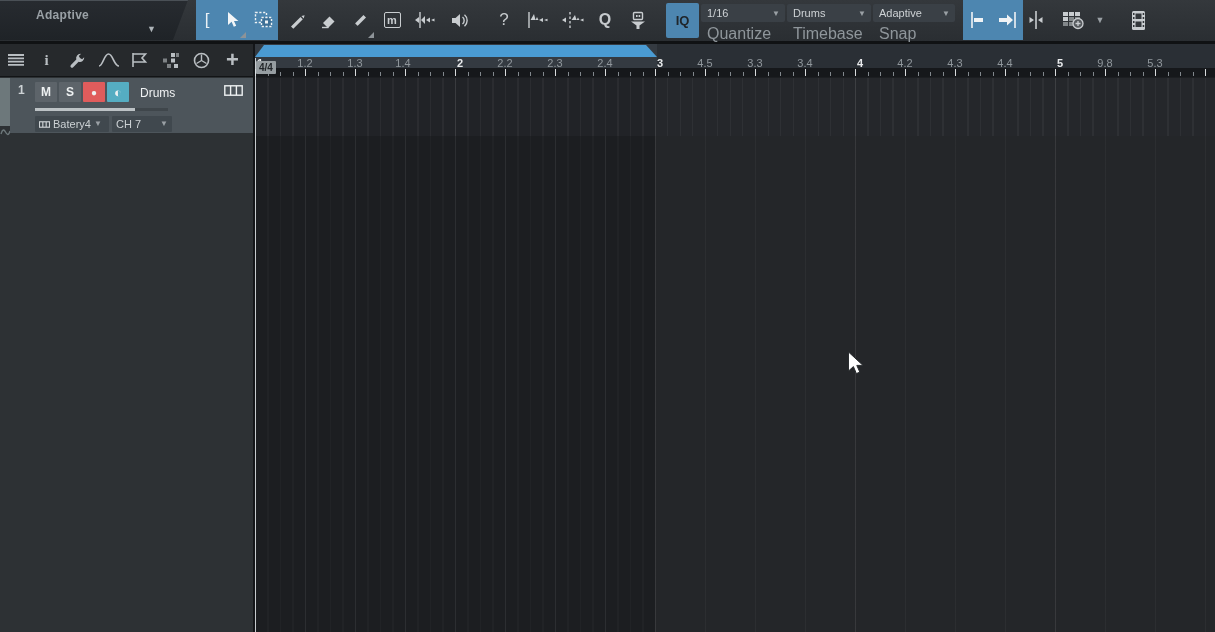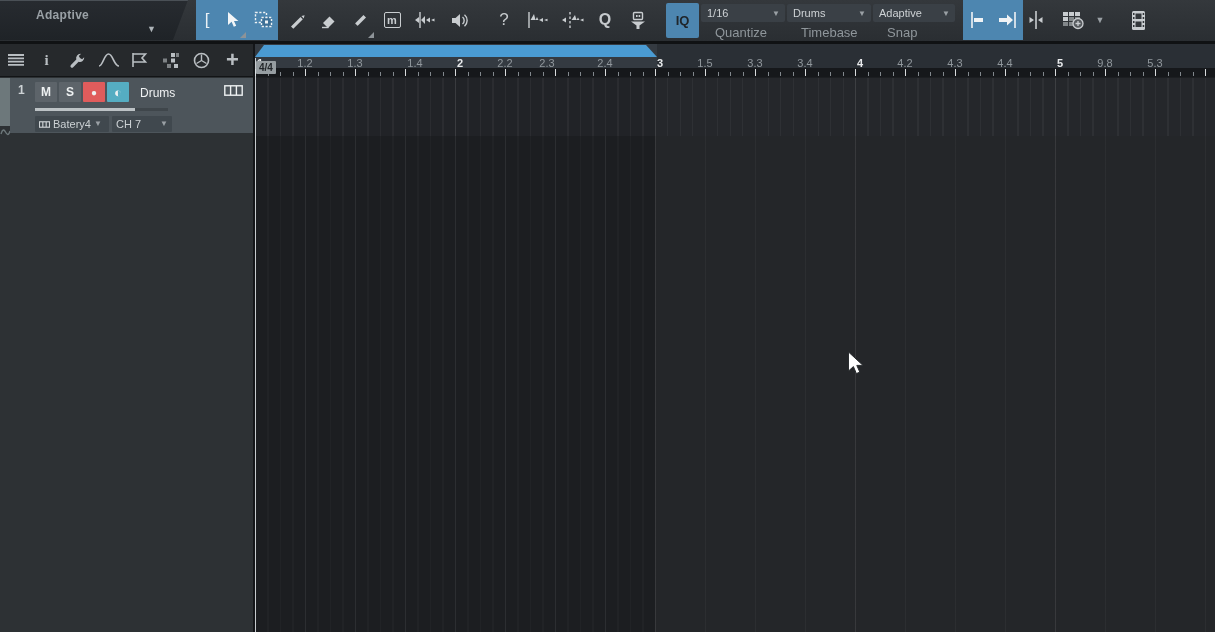--- a/index.html
+++ b/index.html
@@ -19,21 +19,21 @@
   .tb-group { position:absolute; top:0; height:40px; display:flex; align-items:center; }
   .tb-btn { height:40px; display:flex; align-items:center; justify-content:center; color:#c6cacd; }
   .glyph { font-size:15px; color:#c6cacd; }
   .iq-btn { position:absolute; left:666px; top:3px; width:33px; height:35px; background:#4d86b0;
             border-radius:2px; color:#20262b; font-weight:bold; font-size:13px;
             display:flex; align-items:center; justify-content:center; }
   .dd { position:absolute; top:4px; width:84px; height:36px; }
   .dd .val { position:absolute; left:0; top:0; right:0; height:18px; background:#3a4046;
              border-radius:2px; color:#ced2d5; font-size:11px; line-height:18px; padding-left:6px; }
   .dd .val .caret { position:absolute; right:5px; top:1px; font-size:8px; color:#9aa0a5; }
-  .dd .sub { position:absolute; left:14px; top:21px; font-size:13px; color:#8f969b; }
+  .dd .sub { position:absolute; left:6px; top:21px; font-size:16px; color:#8f969b; }
   .blue-pair { position:absolute; left:963px; top:0; width:60px; height:40px; background:#4d86b0;
                display:flex; align-items:center; justify-content:space-around; }
   .corner-caret { position:absolute; right:2px; bottom:2px; width:0; height:0;
                   border-left:6px solid transparent; border-bottom:6px solid #8d9398; }
 
   
   .row2-left { position:absolute; left:0; top:44px; width:255px; height:33px; background:#26292c;
                display:flex; align-items:center; border-bottom:1px solid #121416; }
   .r2-icon { width:31px; height:28px; display:flex; align-items:center; justify-content:center; color:#b9bec2; }
   .ruler { position:absolute; left:255px; top:44px; width:960px; height:33px; background:#2a2f35; overflow:hidden; }
@@ -327,27 +327,27 @@
     </div>
   </div>
 
   <div class="ruler">
     <div class="ruler-loopzone"></div>
     <div class="loop-bar"></div>
     <div id="ruler-labels">
         <span class="ruler-label major" style="left: 2px;">1</span>
         <span class="ruler-label" style="left: 50px;">1.2</span>
         <span class="ruler-label" style="left: 100px;">1.3</span>
-        <span class="ruler-label" style="left: 160px;">1.4</span>
+        <span class="ruler-label" style="left: 148px;">1.4</span>
         <span class="ruler-label major" style="left: 202px;">2</span>
         <span class="ruler-label" style="left: 250px;">2.2</span>
-        <span class="ruler-label" style="left: 292px;">2.3</span>
+        <span class="ruler-label" style="left: 300px;">2.3</span>
         <span class="ruler-label" style="left: 350px;">2.4</span>
         <span class="ruler-label major" style="left: 402px;">3</span>
-        <span class="ruler-label" style="left: 450px;">1.5</span>
+        <span class="ruler-label" style="left: 450px;">4.5</span>
         <span class="ruler-label" style="left: 500px;">3.3</span>
         <span class="ruler-label" style="left: 550px; text-decoration: underline;">3.4</span>
         <span class="ruler-label major" style="left: 602px;">4</span>
         <span class="ruler-label" style="left: 650px;">4.2</span>
         <span class="ruler-label" style="left: 700px;">4.3</span>
         <span class="ruler-label" style="left: 750px;">4.4</span>
         <span class="ruler-label major" style="left: 802px;">5</span>
         <span class="ruler-label" style="left: 850px;">9.8</span>
         <span class="ruler-label" style="left: 900px;">5.3</span>
         <span class="ruler-label" style="left: 922px; margin-top: 46px;">5.4</span>

